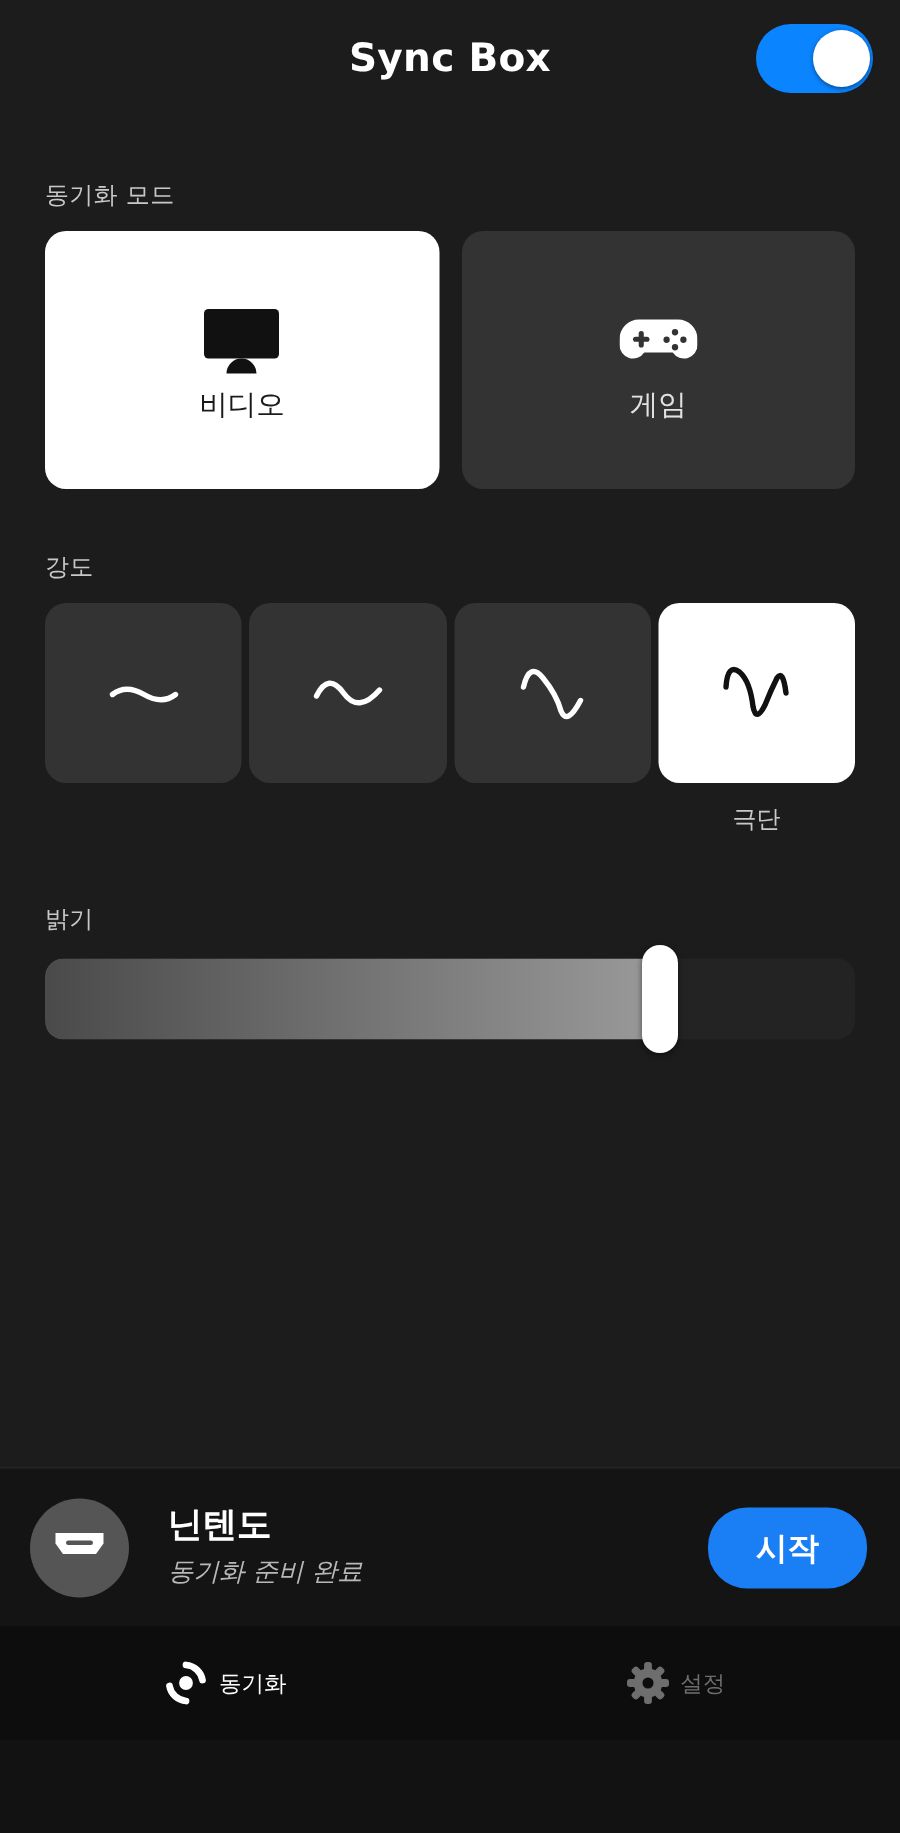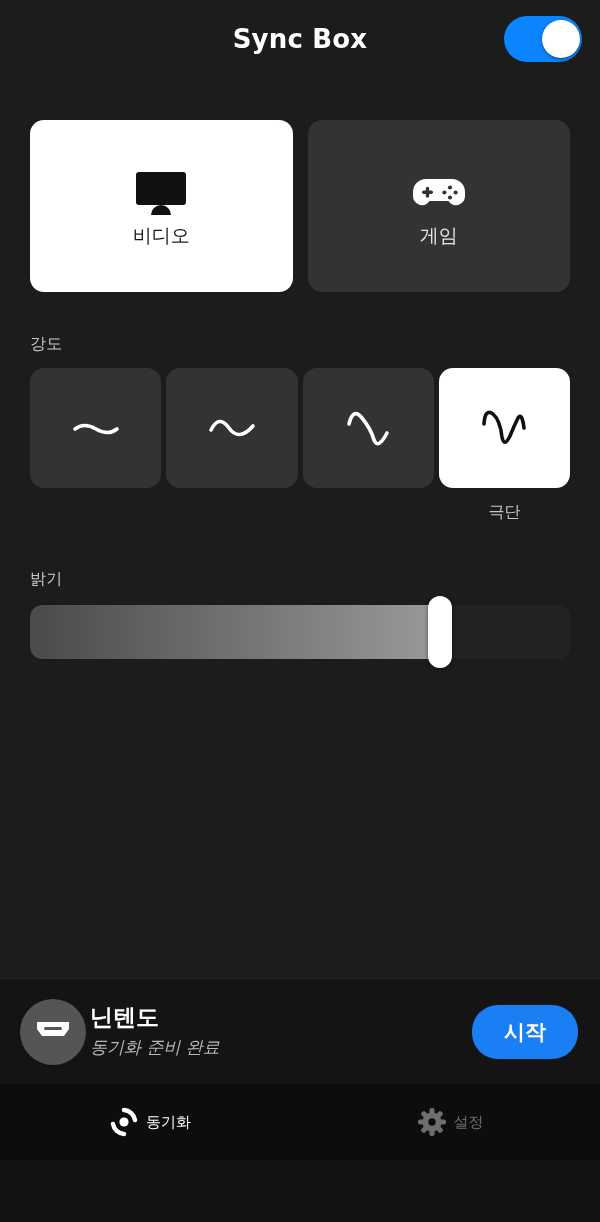--- a/index.html
+++ b/index.html
@@ -145,21 +145,21 @@
   
   .spacer { flex: 1 1 auto; }
 
   
   .device-bar {
     flex: 0 0 106px;
     background: #141414;
     border-top: 1px solid #252525;
     display: flex; align-items: center;
     padding: 0 22px 0 20px;
-    gap: 4px;
+    gap: 26px;
     justify-content: space-between;
   }
   .device-avatar {
     width: 66px; height: 66px;
     border-radius: 50%;
     background: #555555;
     display: flex; align-items: center; justify-content: center;
     flex: 0 0 66px;
   }
   .device-text { flex: 1 1 auto; min-width: 0; }
@@ -213,20 +213,21 @@
 <div id="app">
 
   <div class="header">
     <div class="header-title">Sync Box</div>
     <button class="power-toggle">
       <span class="knob"></span>
     </button>
   </div>
 
   <div class="section mode-wrap">
+    <div class="section-label">동기화 모드</div>
     <div class="mode-row">
 
       <button class="mode-card selected">
         <span class="mode-icon">
           <svg width="56" height="46" viewBox="0 0 56 46" aria-hidden="true">
             <rect x="3" y="2" width="50" height="33" rx="3" fill="#111111"></rect>
             <path d="M18 45 A10 10 0 0 1 38 45 Z" fill="#111111"></path>
           </svg>
         </span>
         <span class="mode-label">비디오</span>

